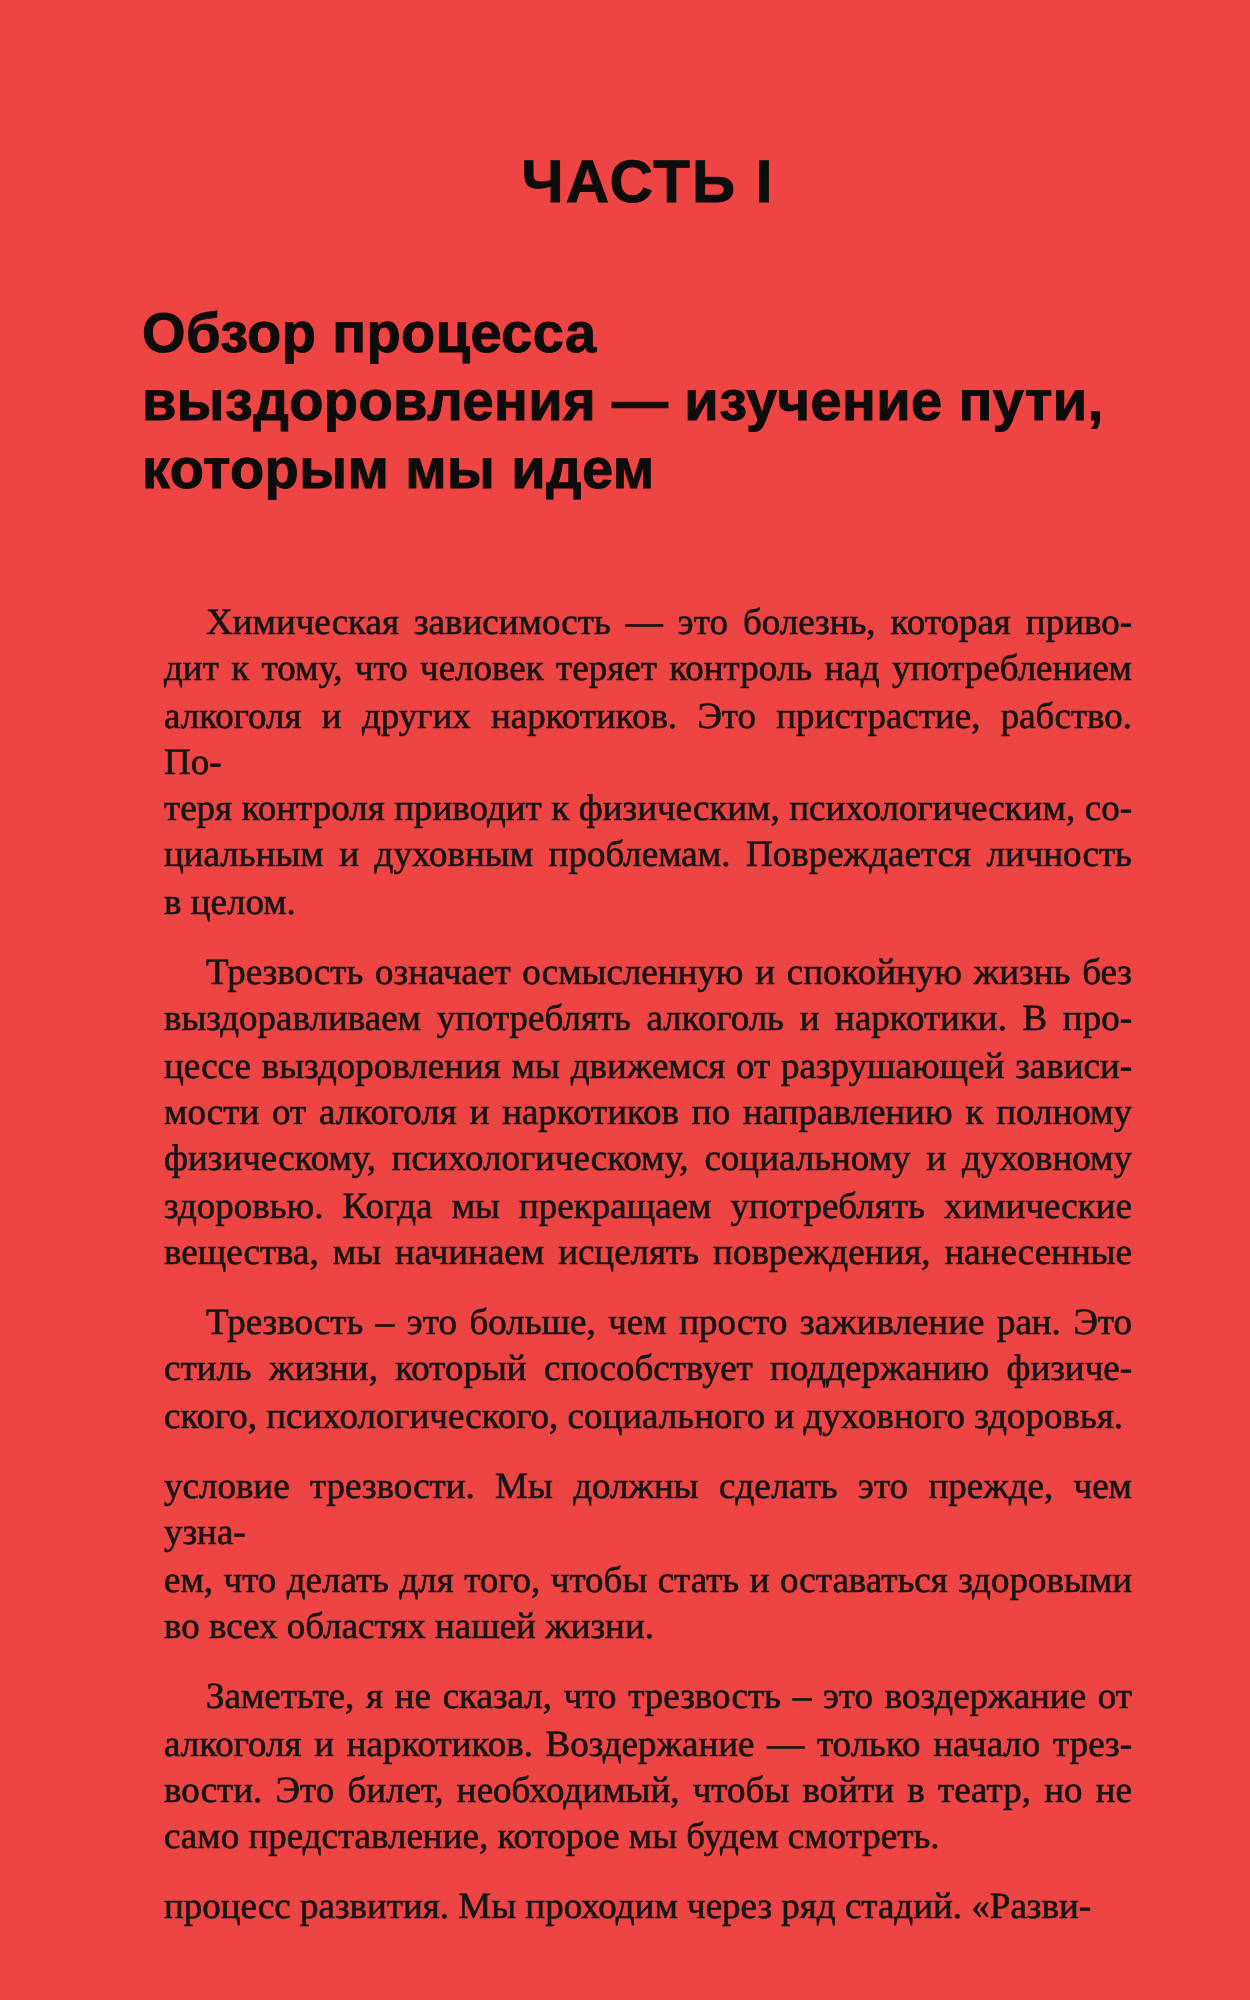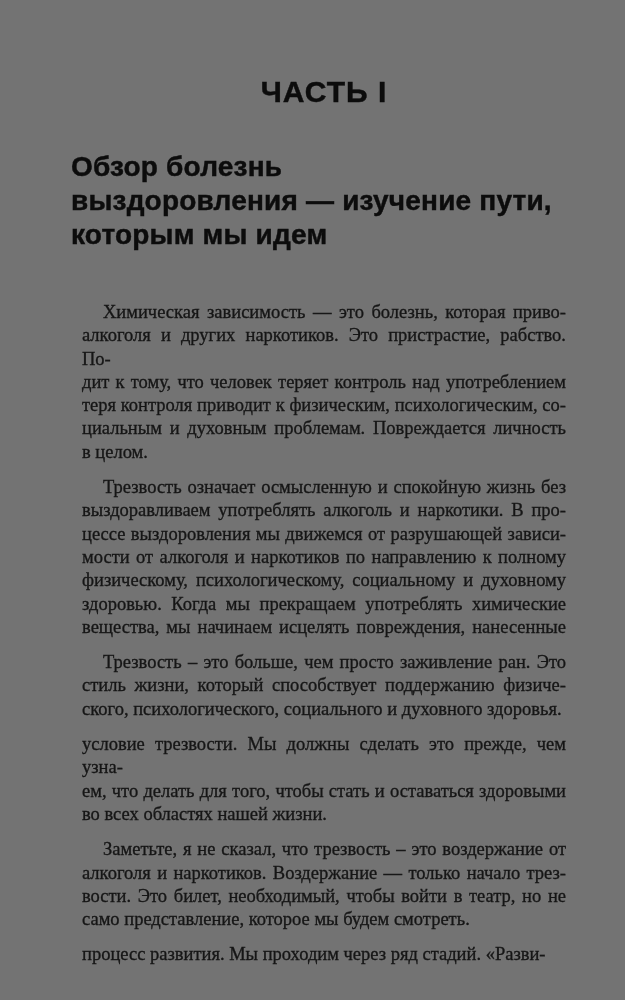--- a/index.html
+++ b/index.html
@@ -68,34 +68,34 @@
   .line.first {
     text-indent: 21px;
   }
   .line.last {
     text-align-last: left;
   }
 </style>
 </head>
 <body>
 
-<div class="page" style="background: #737373;">
+<div class="page" style="background: #ef4444;">
   <div class="part-label" style="color: rgb(12, 12, 12);">ЧАСТЬ I</div>
 
   <div class="chapter-title" style="color: rgb(12, 12, 12);">
-    <div class="title-line">Обзор болезнь</div>
+    <div class="title-line">Обзор процесса</div>
     <div class="title-line">выздоровления — изучение пути,</div>
     <div class="title-line">которым мы идем</div>
   </div>
 
   <div class="body-text" style="color: rgb(22, 22, 22);">
       <div class="paragraph">
         <div class="line first">Химическая зависимость — это болезнь, которая приво-</div>
+        <div class="line">дит к тому, что человек теряет контроль над употреблением</div>
         <div class="line">алкоголя и других наркотиков. Это пристрастие, рабство. По-</div>
-        <div class="line">дит к тому, что человек теряет контроль над употреблением</div>
         <div class="line">теря контроля приводит к физическим, психологическим, со-</div>
         <div class="line">циальным и духовным проблемам. Повреждается личность</div>
         <div class="line last">в целом.</div>
       </div>
       <div class="paragraph">
         <div class="line first">Трезвость означает осмысленную и спокойную жизнь без</div>
         <div class="line">выздоравливаем употреблять алкоголь и наркотики. В про-</div>
         <div class="line">цессе выздоровления мы движемся от разрушающей зависи-</div>
         <div class="line">мости от алкоголя и наркотиков по направлению к полному</div>
         <div class="line">физическому, психологическому, социальному и духовному</div>

